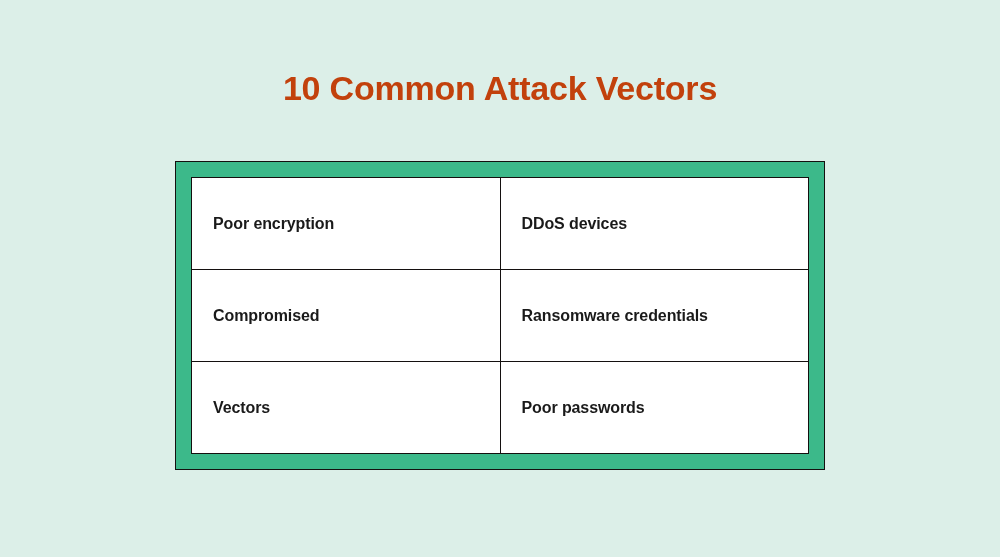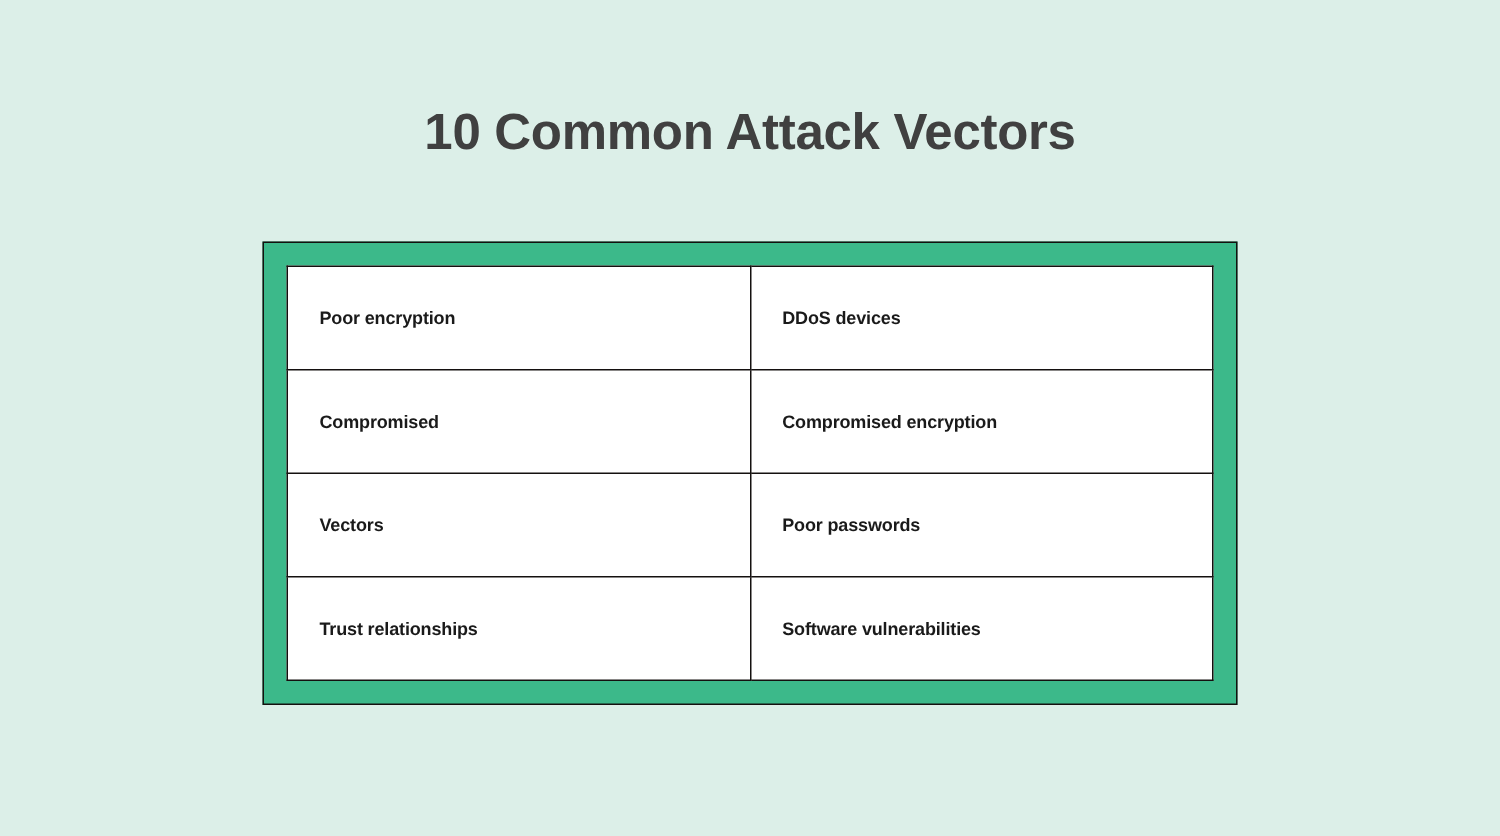--- a/index.html
+++ b/index.html
@@ -26,21 +26,21 @@
   
   .page-title {
     position: absolute;
     left: 0;
     top: 66px;
     width: 1000px;
     text-align: center;
     font-size: 34px;
     font-weight: 700;
     letter-spacing: -0.2px;
-    color: #404040;
+    color: #c2410c;
     line-height: 44px;
     white-space: nowrap;
   }
 
   
   .panel-frame {
     position: absolute;
     left: 175px;
     top: 161px;
     width: 650px;
@@ -63,21 +63,21 @@
 
   .vector-table tr {
     height: 55px;
   }
 
   .vector-table td {
     box-sizing: border-box;
     border: 1.5px solid #14100f;
     background: #ffffff;
     padding: 0 0 0 21px;
-    font-size: 12px;
+    font-size: 16px;
     font-weight: 700;
     color: #1a1a1a;
     letter-spacing: -0.1px;
     vertical-align: middle;
     white-space: nowrap;
     overflow: hidden;
     width: 50%;
   }
 </style>
 </head>
@@ -89,27 +89,23 @@
 
   <div class="panel-frame">
     <table class="vector-table">
       <tbody>
         <tr>
           <td>Poor encryption</td>
           <td>DDoS devices</td>
         </tr>
         <tr>
           <td>Compromised</td>
-          <td>Compromised encryption</td>
+          <td>Ransomware credentials</td>
         </tr>
         <tr>
           <td>Vectors</td>
           <td>Poor passwords</td>
-        </tr>
-        <tr>
-          <td>Trust relationships</td>
-          <td>Software vulnerabilities</td>
         </tr>
       </tbody>
     </table>
   </div>
 
 </div>
 
 </body></html>

